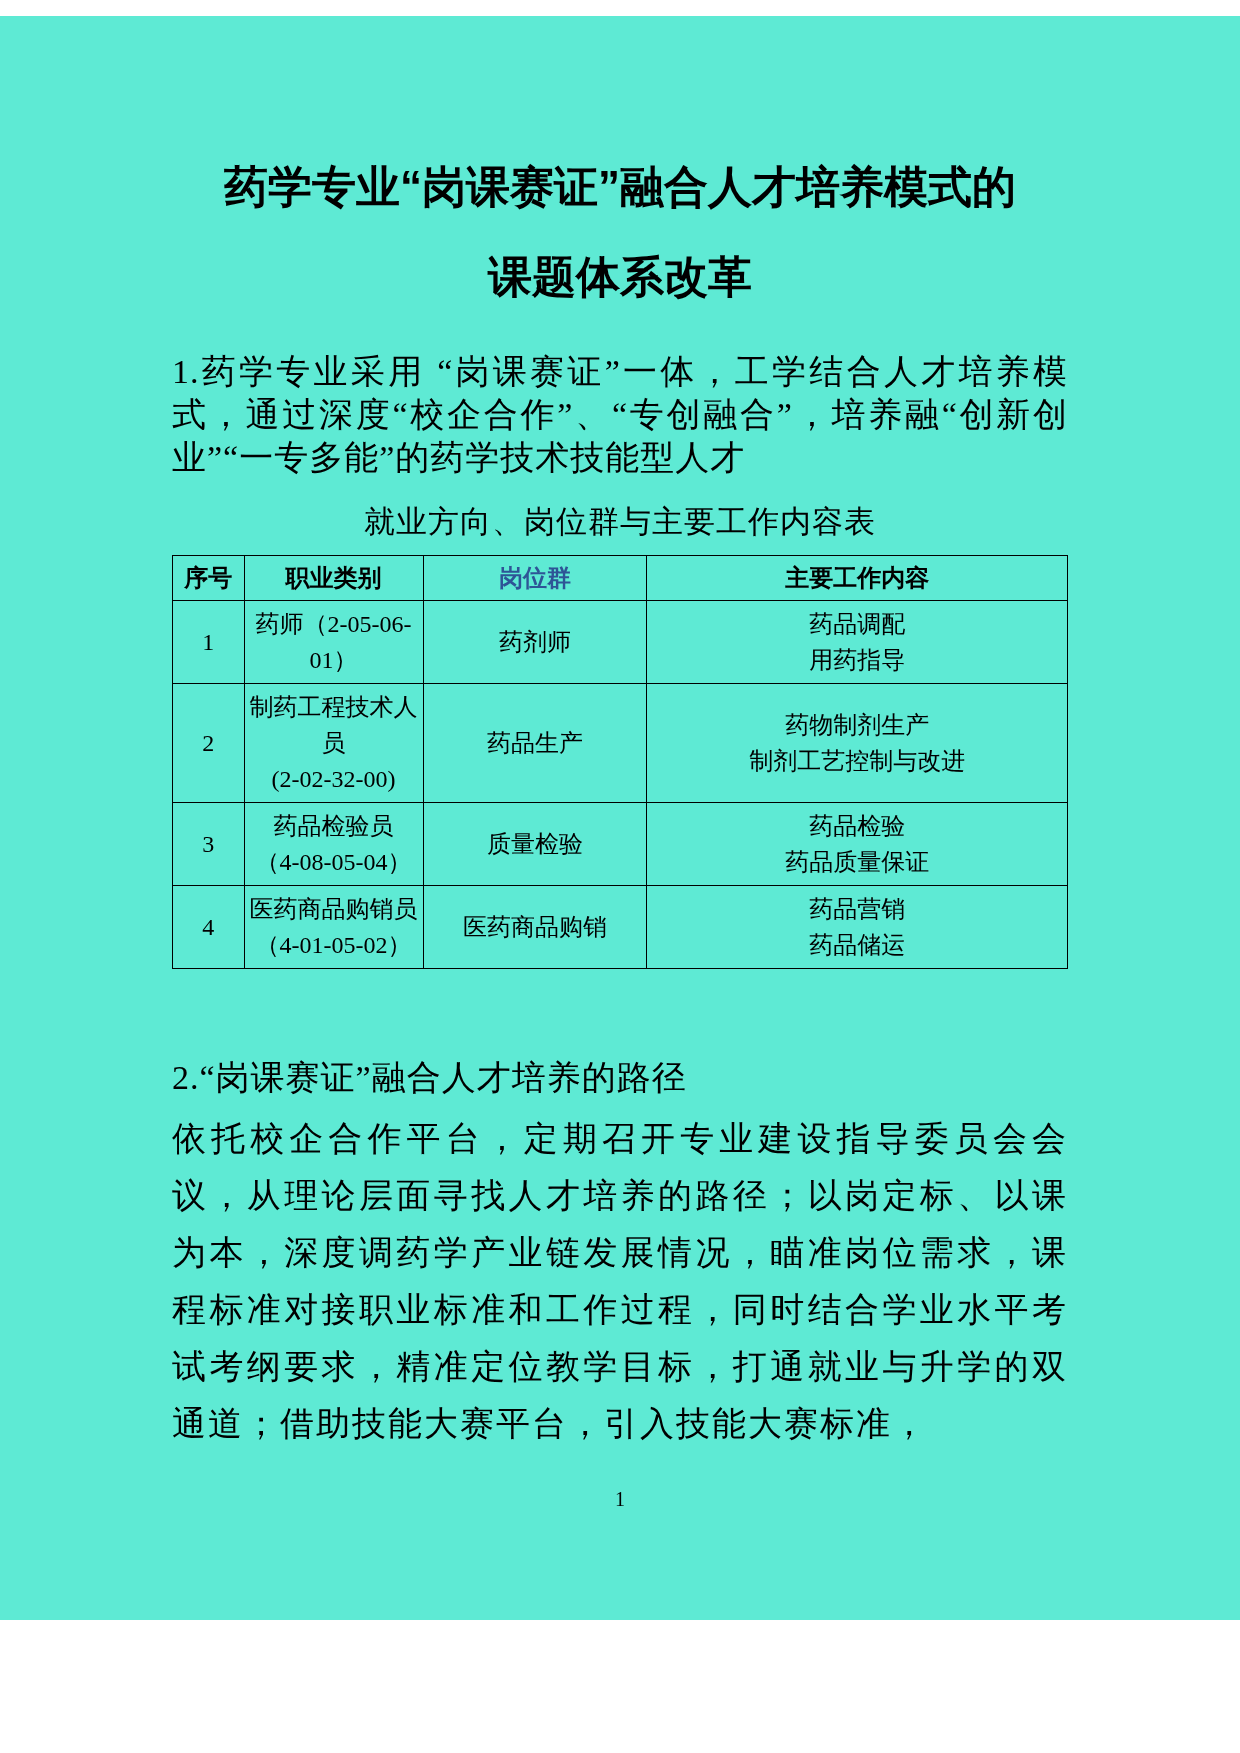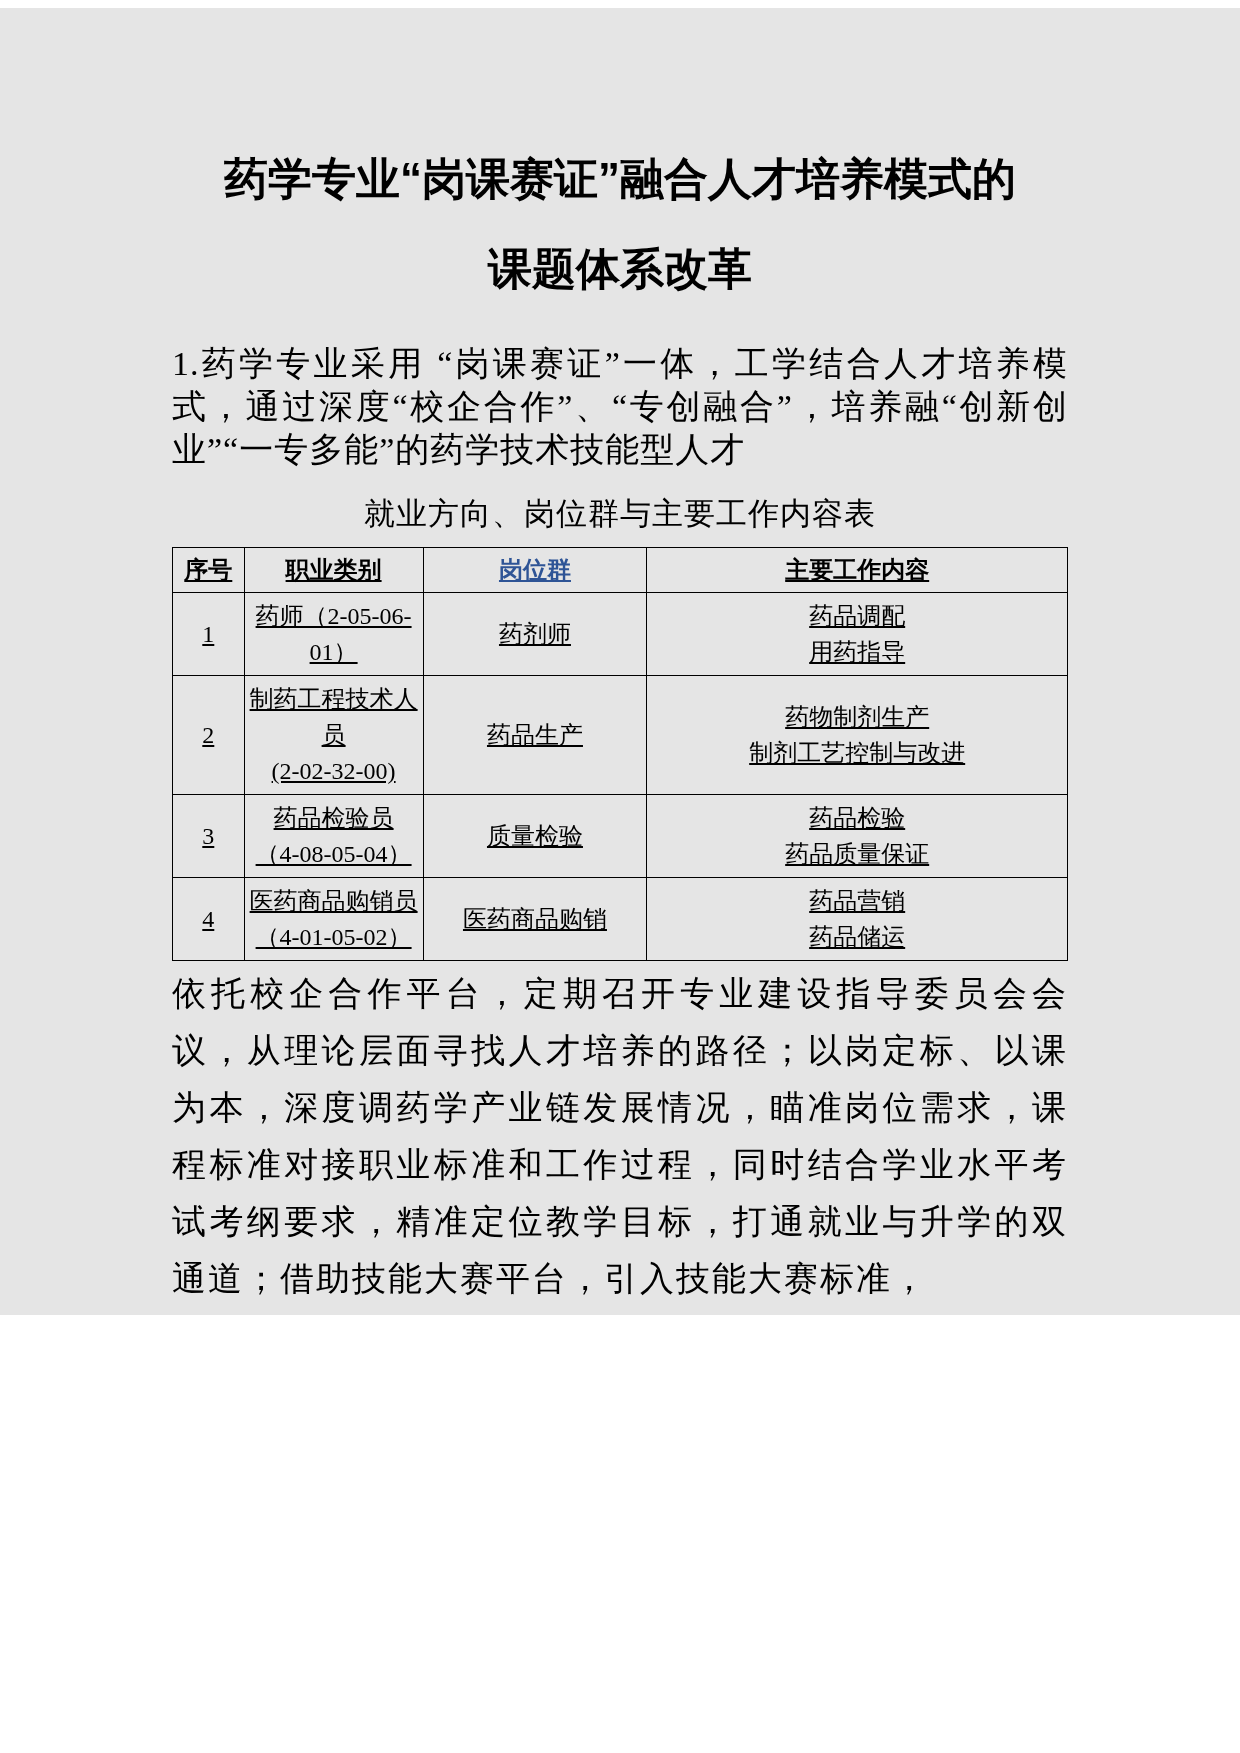--- a/index.html
+++ b/index.html
@@ -3,23 +3,23 @@
 <meta charset="utf-8">
 <style>
   html, body {
     margin: 0;
     padding: 0;
     background: #ffffff;
   }
   .page {
     position: relative;
     width: 1240px;
-    height: 1307px;
-    margin: 8px auto;
-    background: #e5e5e5;
+    height: 1604px;
+    margin: 16px auto;
+    background: #5eead4;
     box-sizing: border-box;
     padding: 148px 172px 0 172px;
     color: #000000;
     font-family: "Liberation Serif", serif;
     overflow: hidden;
   }
   .doc-title {
     margin: 0;
     text-align: center;
     font-family: "Liberation Sans", sans-serif;
@@ -51,21 +51,20 @@
     margin-top: 12px;
     font-size: 24px;
     table-layout: fixed;
   }
   .jobs-table th,
   .jobs-table td {
     border: 1px solid #000000;
     text-align: center;
     vertical-align: middle;
     padding: 5px 4px;
-    text-decoration: underline;
   }
   .jobs-table th {
     font-weight: 700;
     height: 34px;
   }
   .jobs-table td { height: 70px; }
   .cell-line { line-height: 36px; text-align: center; }
   .col-no   { width: 8%; }
   .col-cat  { width: 20%; }
   .col-post { width: 25%; }
@@ -173,17 +172,18 @@
         <td>医药商品购销</td>
         <td>
           <div class="cell-line">药品营销</div>
           <div class="cell-line">药品储运</div>
         </td>
       </tr>
 
     </tbody>
   </table>
 
+  <h2 class="section2-heading">2.“岗课赛证”融合人才培养的路径</h2>
   <p class="section2-body">依托校企合作平台，定期召开专业建设指导委员会会议，从理论层面寻找人才培养的路径；以岗定标、以课为本，深度调药学产业链发展情况，瞄准岗位需求，课程标准对接职业标准和工作过程，同时结合学业水平考试考纲要求，精准定位教学目标，打通就业与升学的双通道；借助技能大赛平台，引入技能大赛标准，</p>
 
   <div class="page-number">1</div>
 
 </div>
 
 </body></html>

